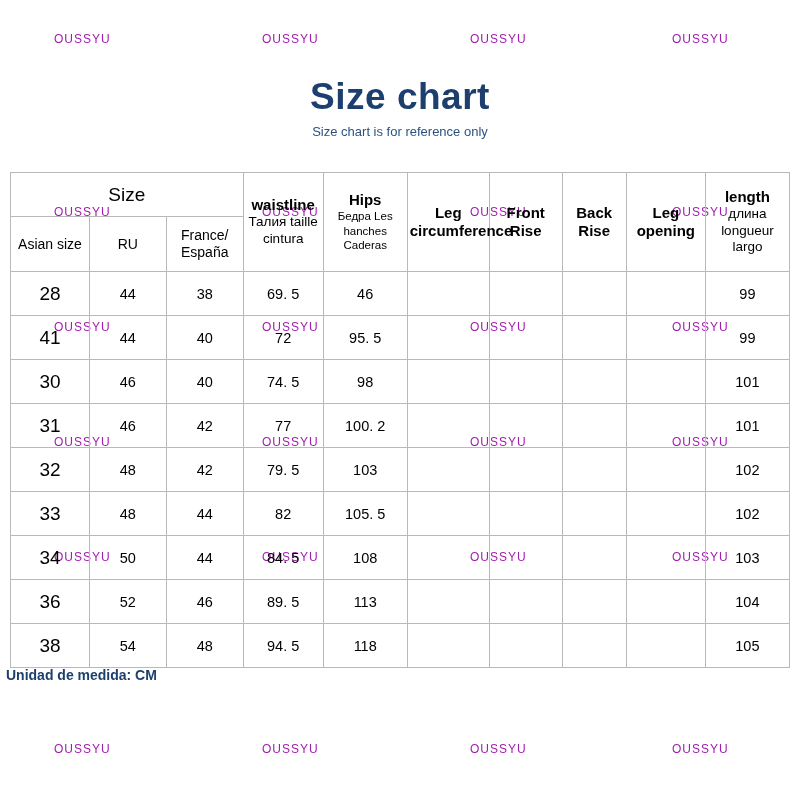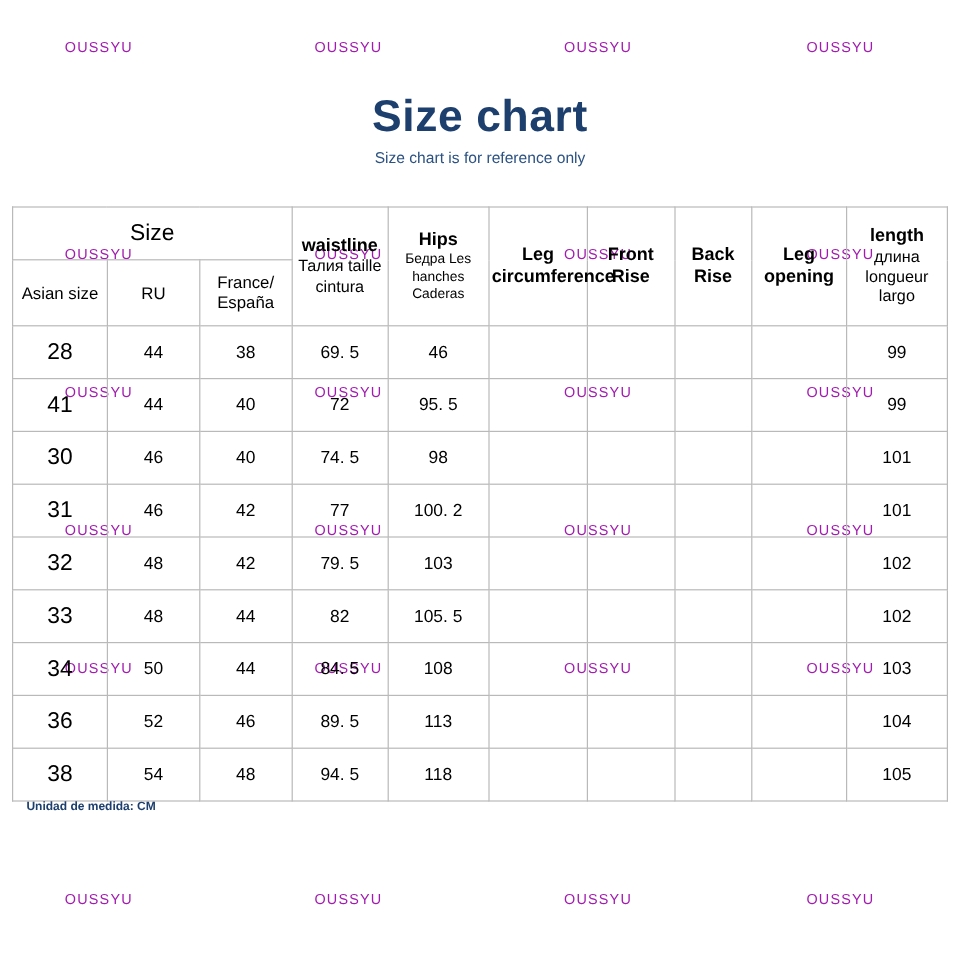--- a/index.html
+++ b/index.html
@@ -110,22 +110,22 @@
   }
   td.val {
     font-size: 14.5px;
   }
   td.blank { }
 
   
   .note {
     position: absolute;
     top: 667px;
-    left: 22px;
-    font-size: 10px;
+    left: 6px;
+    font-size: 14px;
     font-weight: bold;
     color: #1d3f6e;
   }
 </style>
 </head>
 <body>
 
 <div id="page">
 
   <div class="wm" style="top:32px;  left:54px;">OUSSYU</div>

